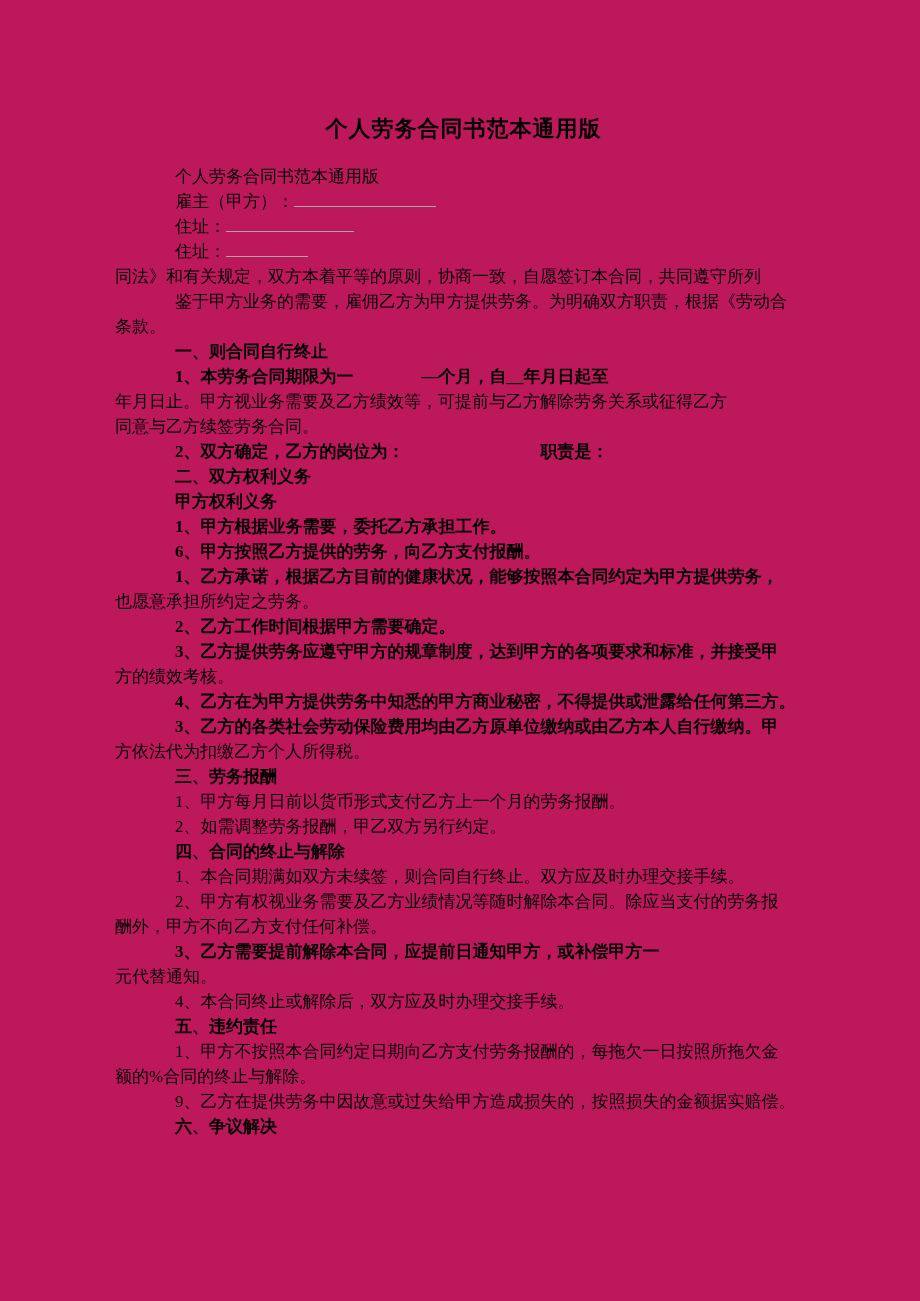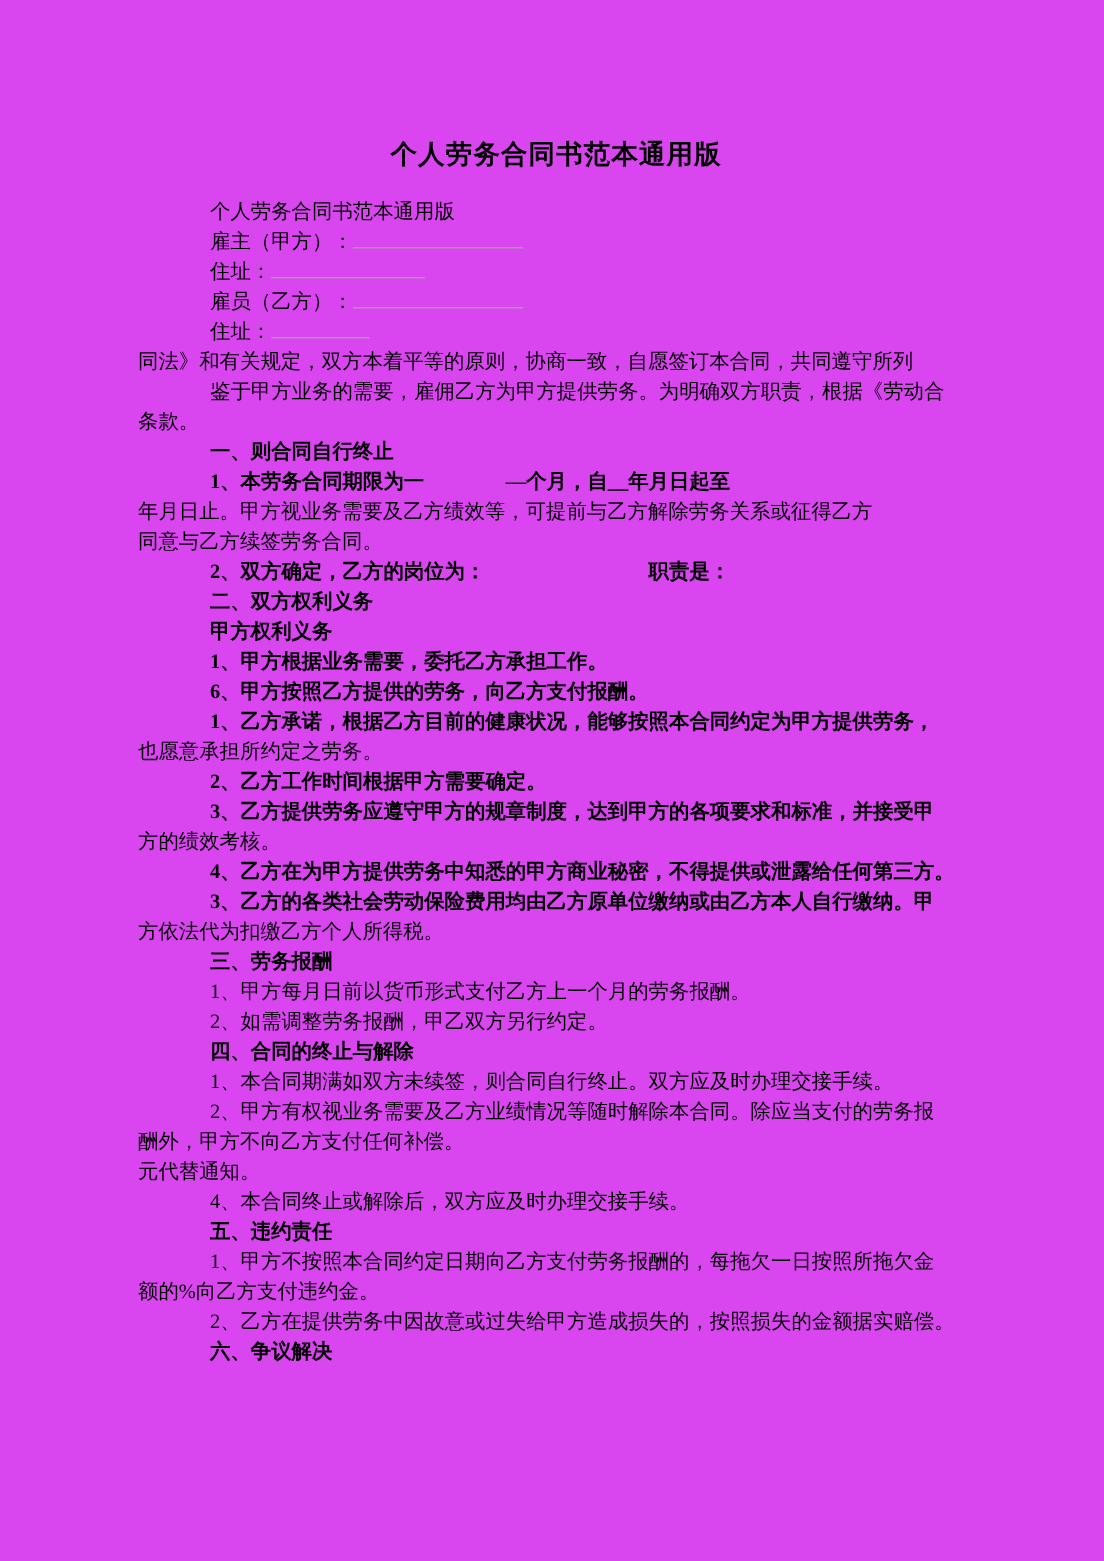--- a/index.html
+++ b/index.html
@@ -4,21 +4,21 @@
 <style>
   html, body {
     margin: 0;
     padding: 0;
     background: #ffffff;
   }
   .page {
     position: relative;
     width: 920px;
     height: 1301px;
-    background: #d946ef;
+    background: #be185d;
     box-sizing: border-box;
     padding: 116px 108px 0 115px;
     font-family: "Liberation Serif", "DejaVu Serif", serif;
     color: #000000;
     overflow: hidden;
   }
   .title {
     font-size: 22px;
     font-weight: bold;
     text-align: center;
@@ -46,21 +46,20 @@
 </style>
 </head>
 <body>
 
 <div class="page">
   <div class="title">个人劳务合同书范本通用版</div>
   <div>
       <div class="line indent"><span>个人劳务合同书范本通用版</span></div>
       <div class="line indent"><span>雇主（甲方）：</span><span class="blank" style="width: 142px; border-bottom-color: rgb(166, 166, 166);"></span></div>
       <div class="line indent"><span>住址：</span><span class="blank" style="width: 128px; border-bottom-color: rgb(166, 166, 166);"></span></div>
-      <div class="line indent"><span>雇员（乙方）：</span><span class="blank" style="width: 142px; border-bottom-color: rgb(166, 166, 166);"></span></div>
       <div class="line indent"><span>住址：</span><span class="blank" style="width: 82px; border-bottom-color: rgb(166, 166, 166);"></span></div>
       <div class="line"><span>同法》和有关规定，双方本着平等的原则，协商一致，自愿签订本合同，共同遵守所列</span></div>
       <div class="line indent"><span>鉴于甲方业务的需要，雇佣乙方为甲方提供劳务。为明确双方职责，根据《劳动合</span></div>
       <div class="line"><span>条款。</span></div>
       <div class="line indent bold"><span>一、则合同自行终止</span></div>
       <div class="line indent bold"><span>1、本劳务合同期限为一                —个月，自__年月日起至</span></div>
       <div class="line"><span>年月日止。甲方视业务需要及乙方绩效等，可提前与乙方解除劳务关系或征得乙方</span></div>
       <div class="line"><span>同意与乙方续签劳务合同。</span></div>
       <div class="line indent bold"><span>2、双方确定，乙方的岗位为：                                职责是：</span></div>
       <div class="line indent bold"><span>二、双方权利义务</span></div>
@@ -75,21 +74,22 @@
       <div class="line indent bold"><span>4、乙方在为甲方提供劳务中知悉的甲方商业秘密，不得提供或泄露给任何第三方。</span></div>
       <div class="line indent bold"><span>3、乙方的各类社会劳动保险费用均由乙方原单位缴纳或由乙方本人自行缴纳。甲</span></div>
       <div class="line"><span>方依法代为扣缴乙方个人所得税。</span></div>
       <div class="line indent bold"><span>三、劳务报酬</span></div>
       <div class="line indent"><span>1、甲方每月日前以货币形式支付乙方上一个月的劳务报酬。</span></div>
       <div class="line indent"><span>2、如需调整劳务报酬，甲乙双方另行约定。</span></div>
       <div class="line indent bold"><span>四、合同的终止与解除</span></div>
       <div class="line indent"><span>1、本合同期满如双方未续签，则合同自行终止。双方应及时办理交接手续。</span></div>
       <div class="line indent"><span>2、甲方有权视业务需要及乙方业绩情况等随时解除本合同。除应当支付的劳务报</span></div>
       <div class="line"><span>酬外，甲方不向乙方支付任何补偿。</span></div>
+      <div class="line indent bold"><span>3、乙方需要提前解除本合同，应提前日通知甲方，或补偿甲方一</span></div>
       <div class="line"><span>元代替通知。</span></div>
       <div class="line indent"><span>4、本合同终止或解除后，双方应及时办理交接手续。</span></div>
       <div class="line indent bold"><span>五、违约责任</span></div>
       <div class="line indent"><span>1、甲方不按照本合同约定日期向乙方支付劳务报酬的，每拖欠一日按照所拖欠金</span></div>
-      <div class="line"><span>额的%向乙方支付违约金。</span></div>
-      <div class="line indent"><span>2、乙方在提供劳务中因故意或过失给甲方造成损失的，按照损失的金额据实赔偿。</span></div>
+      <div class="line"><span>额的%合同的终止与解除。</span></div>
+      <div class="line indent"><span>9、乙方在提供劳务中因故意或过失给甲方造成损失的，按照损失的金额据实赔偿。</span></div>
       <div class="line indent bold"><span>六、争议解决</span></div>
     </div>
 </div>
 
 </body></html>

